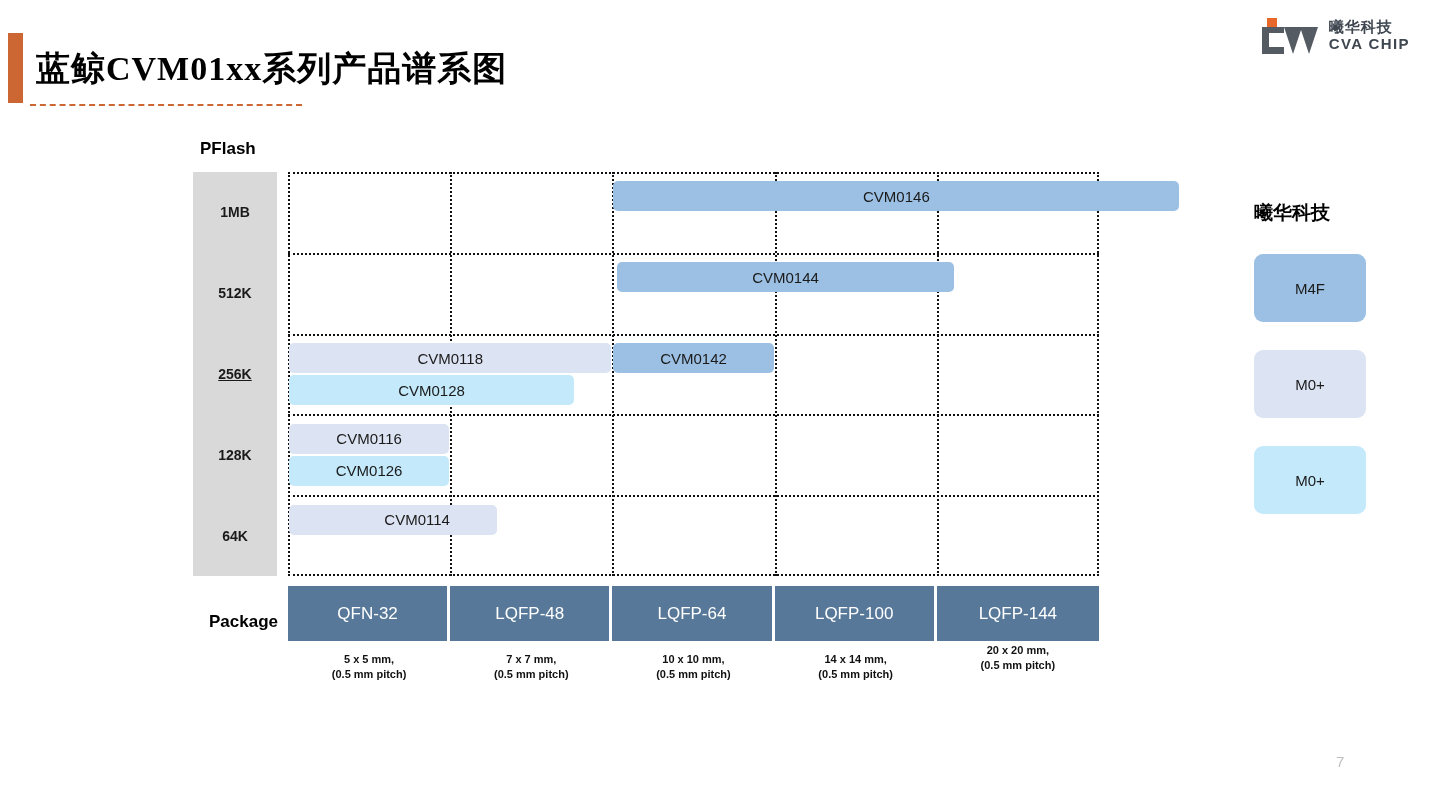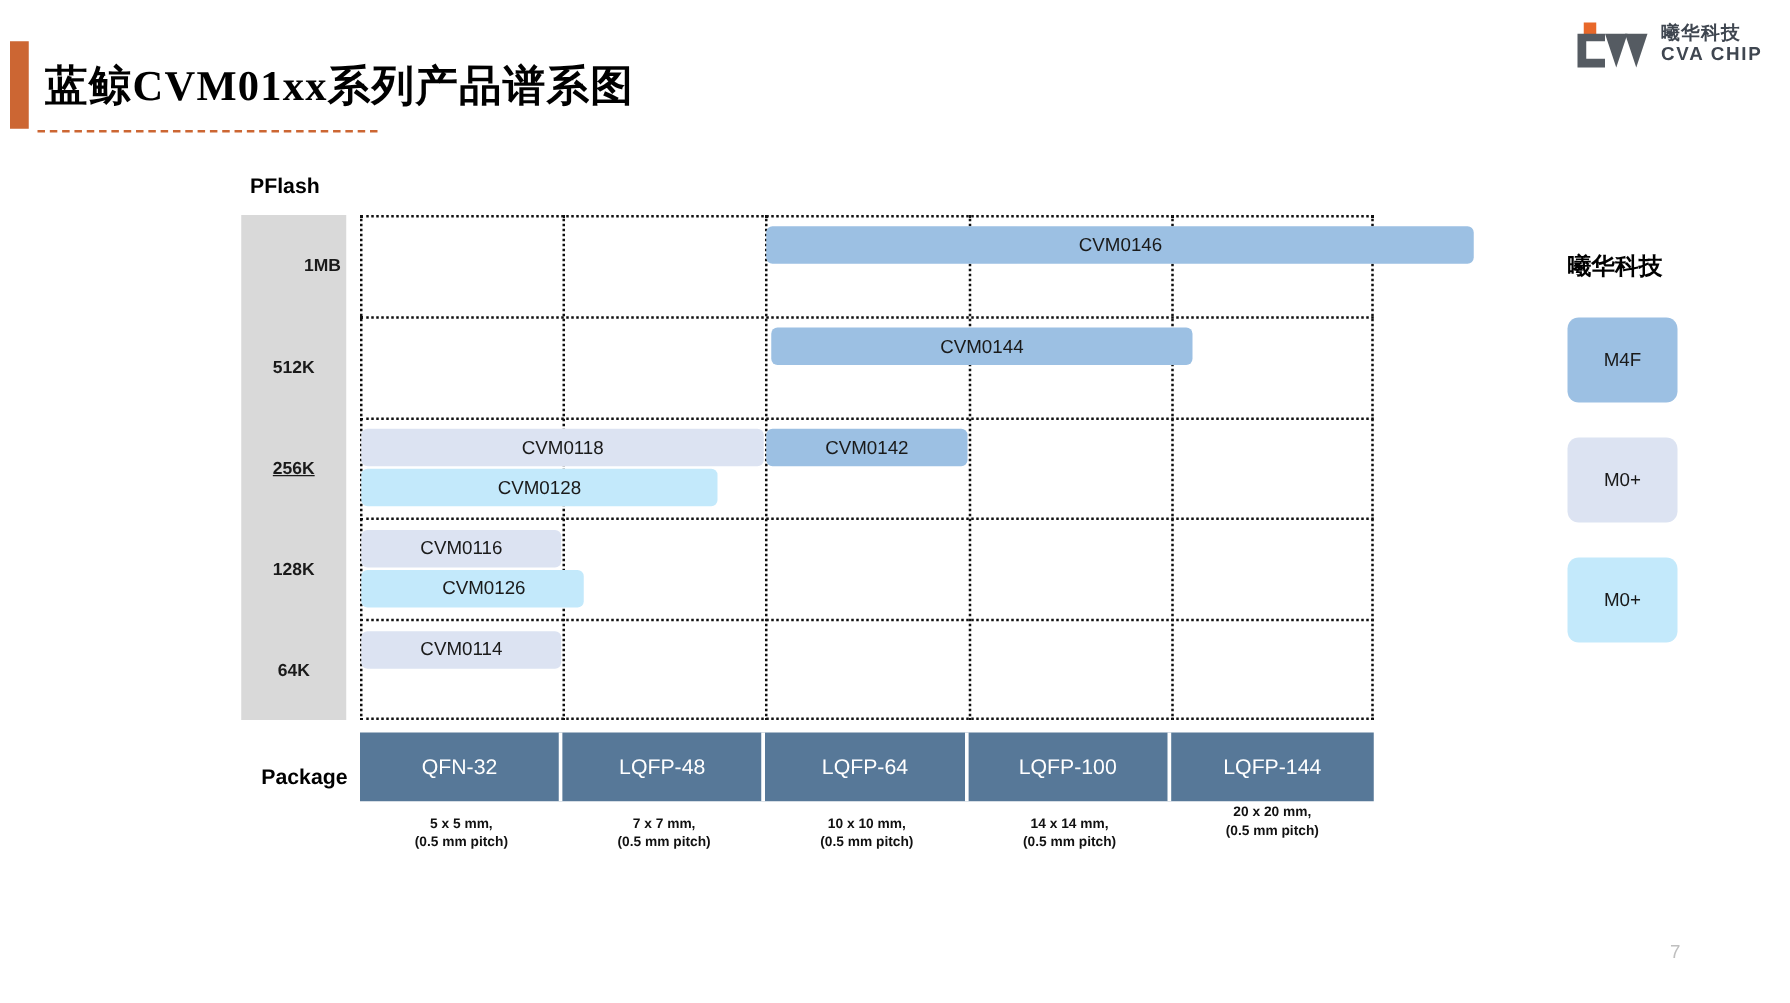--- a/index.html
+++ b/index.html
@@ -40,21 +40,21 @@
   #package-axis-title{position:absolute;left:192px;top:612px;width:86px;text-align:right;
     font-size:17px;font-weight:700;color:#000;}
   #package-header-row{position:absolute;left:288px;top:586px;width:811px;height:55px;display:flex;}
   .package-cell{height:55px;background:#577898;color:#ffffff;font-size:17px;
     display:flex;align-items:center;justify-content:center;border-right:3px solid #ffffff;box-sizing:border-box;}
   .package-cell:last-child{border-right:none;}
   #package-dims-row{position:absolute;left:288px;top:652px;width:811px;display:flex;}
   .package-dim{font-size:11px;font-weight:700;color:#111;text-align:center;line-height:1.35;}
   
   #legend-title{position:absolute;left:1254px;top:200px;font-size:19px;font-weight:700;color:#000;}
-  .legend-swatch{position:absolute;left:1254px;width:88px;height:68px;border-radius:9px;
+  .legend-swatch{position:absolute;left:1254px;width:112px;height:68px;border-radius:9px;
     display:flex;align-items:center;justify-content:center;font-size:15px;color:#1a1a1a;}
   
   #slide-number{position:absolute;left:1336px;top:753px;font-size:15px;color:#bfbfbf;}
 </style>
 </head>
 <body>
 
 <div id="title-accent-bar"></div>
 <div id="page-title">蓝鲸CVM01xx系列产品谱系图</div>
 <div id="title-dashed-rule"></div>
@@ -69,21 +69,21 @@
   </div>
   <div id="logo-text">
     <div class="cn">曦华科技</div>
     <div class="en">CVA CHIP</div>
   </div>
 </div>
 
 <div id="pflash-axis-title">PFlash</div>
 <div id="pflash-scale-band"></div>
 <div id="pflash-ticks">
-    <div class="pflash-tick" style="top: 172.4px; padding-left: 23px;">1MB</div>
+    <div class="pflash-tick" style="top: 172.4px;">1MB</div>
     <div class="pflash-tick" style="top: 253.2px;">512K</div>
     <div class="pflash-tick" style="top: 334px; text-decoration: underline;">256K</div>
     <div class="pflash-tick" style="top: 414.8px;">128K</div>
     <div class="pflash-tick" style="top: 495.6px;">64K</div>
   </div>
 
 <div id="matrix">
     <div class="grid-v" style="left: 0px;"></div>
     <div class="grid-v" style="left: 162.2px;"></div>
     <div class="grid-v" style="left: 324.4px;"></div>
@@ -95,22 +95,22 @@
     <div class="grid-h" style="top: 161.6px;"></div>
     <div class="grid-h" style="top: 242.4px;"></div>
     <div class="grid-h" style="top: 323.2px;"></div>
     <div class="grid-h" style="top: 402px;"></div>
     <div class="part-bar" style="left: 325.4px; width: 566px; top: 9.4px; background: rgb(156, 192, 227);">CVM0146</div>
     <div class="part-bar" style="left: 329px; width: 337px; top: 90.2px; background: rgb(156, 192, 227);">CVM0144</div>
     <div class="part-bar" style="left: 1px; width: 322.4px; top: 171px; background: rgb(220, 227, 242);">CVM0118</div>
     <div class="part-bar" style="left: 1px; width: 285px; top: 203px; background: rgb(195, 233, 251);">CVM0128</div>
     <div class="part-bar" style="left: 325.4px; width: 160.2px; top: 171px; background: rgb(156, 192, 227);">CVM0142</div>
     <div class="part-bar" style="left: 1px; width: 160.2px; top: 251.8px; background: rgb(220, 227, 242);">CVM0116</div>
-    <div class="part-bar" style="left: 1px; width: 160.2px; top: 283.8px; background: rgb(195, 233, 251); padding-left: 18px;">CVM0126</div>
-    <div class="part-bar" style="left: 1px; width: 160.2px; top: 332.6px; background: rgb(220, 227, 242);">CVM0114</div>
+    <div class="part-bar" style="left: 1px; width: 160.2px; top: 283.8px; background: rgb(195, 233, 251);">CVM0126</div>
+    <div class="part-bar" style="left: 1px; width: 160.2px; top: 332.6px; background: rgb(220, 227, 242); padding-left: 48px;">CVM0114</div>
   </div>
 
 <div id="package-axis-title">Package</div>
 <div id="package-header-row">
     <div class="package-cell" style="width: 162.2px;">QFN-32</div>
     <div class="package-cell" style="width: 162.2px;">LQFP-48</div>
     <div class="package-cell" style="width: 162.2px;">LQFP-64</div>
     <div class="package-cell" style="width: 162.2px;">LQFP-100</div>
     <div class="package-cell" style="width: 162.2px;">LQFP-144</div>
   </div>

